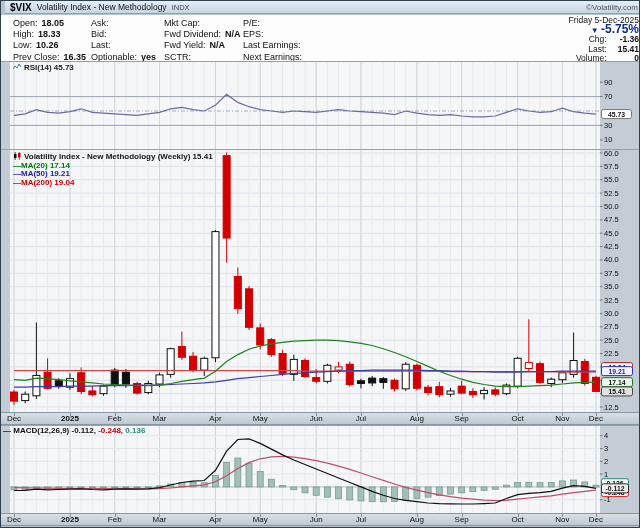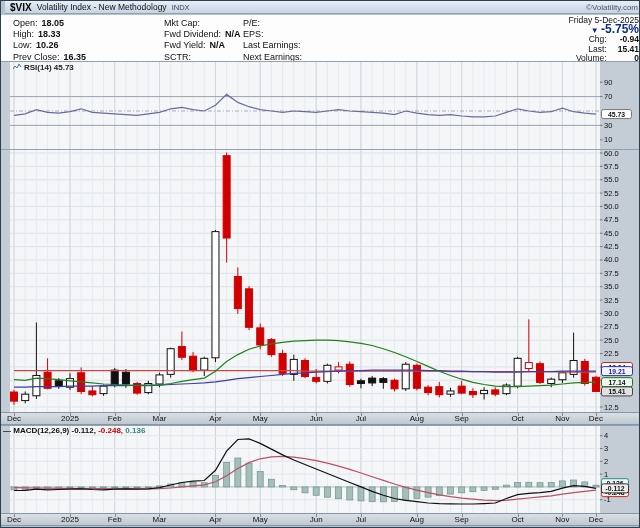--- a/index.html
+++ b/index.html
@@ -25,21 +25,21 @@
   .qarrow{font-size:8px;color:#0b2e8c;}
   .srow .sv{display:inline-block;min-width:30px;text-align:right;font-weight:bold;}
   
   svg.panel{position:absolute;left:0;display:block;}
   .rsi-svg{top:60px;} .price-svg{top:148px;} .macd-svg{top:424px;}
   .strip{position:absolute;left:0;width:638px;height:13px;
          background:linear-gradient(#d9dfe5,#bfc8d0);border-top:1px solid #8796a4;
          border-bottom:1px solid #8796a4;box-sizing:border-box;}
   .strip1{top:411px;} .strip2{top:512px;}
   .mlabel{position:absolute;top:1px;width:28px;text-align:center;font-size:8px;color:#111;}
-  .mlabel.bold{font-weight:normal;}
+  .mlabel.bold{font-weight:bold;}
   .mtick{position:absolute;top:0;width:1px;height:3px;background:#7f8e9c;}
   .bottomstrip{position:absolute;left:0;top:526px;width:638px;height:2px;background:#7d97ab;}
   
   .legend{position:absolute;white-space:nowrap;font-size:8px;font-weight:bold;line-height:8.6px;}
   .legend-rsi{left:12px;top:62px;color:#222;}
   .legend-main{left:12px;top:151px;}
   .legend-main .t{color:#111;}
   .lg-ma20{color:#007a00;} .lg-ma50{color:#2222aa;} .lg-ma200{color:#cc0000;}
   .legend-macd{left:2px;top:426px;}
   .lg-black{color:#111;} .lg-red{color:#cc0000;} .lg-teal{color:#2e8b7a;}
@@ -56,41 +56,47 @@
     <span class="symex">INDX</span>
     <span class="copyright">©Volatility.com</span>
   </div>
 
   <div class="quote">
     <div class="qcol qc0">
         <div><span>Open:</span><span class="qv">18.05</span></div>
         <div><span>High:</span><span class="qv">18.33</span></div>
         <div><span>Low:</span><span class="qv">10.26</span></div>
         <div><span>Prev Close:</span><span class="qv">16.35</span></div>
+      </div>
+    <div class="qcol qc1">
+        <div><span>Ask:</span></div>
+        <div><span>Bid:</span></div>
+        <div><span>Last:</span></div>
+        <div><span>Optionable:</span><span class="qv">yes</span></div>
       </div>
     <div class="qcol qc2">
         <div><span>Mkt Cap:</span></div>
         <div><span>Fwd Dividend:</span><span class="qv">N/A</span></div>
         <div><span>Fwd Yield:</span><span class="qv">N/A</span></div>
         <div><span>SCTR:</span></div>
       </div>
     <div class="qcol qc3">
         <div><span>P/E:</span></div>
         <div><span>EPS:</span></div>
         <div><span>Last Earnings:</span></div>
         <div><span>Next Earnings:</span></div>
       </div>
     <div class="qsummary">
       <div class="qdate">Friday 5-Dec-2025</div>
       <div>
         <span class="qarrow">▼</span>
         <span class="qpct">-5.75%</span>
       </div>
       <div id="summary-rows">
-          <div class="srow"><span>Chg: </span><span class="sv">-0.94</span></div>
+          <div class="srow"><span>Chg: </span><span class="sv">-1.36</span></div>
           <div class="srow"><span>Last: </span><span class="sv">15.41</span></div>
           <div class="srow"><span>Volume: </span><span class="sv">0</span></div>
         </div>
     </div>
   </div>
 
   <svg class="panel rsi-svg" width="638" height="88">
       <rect x="0" y="0" width="638" height="88" fill="#c4cdd5"></rect>
       <rect x="9" y="0" width="590" height="88" fill="#f4f6f8"></rect>
       <g>
@@ -641,20 +647,33 @@
       <span class="mlabel" style="left: 580.984px;">Dec</span>
     </div>
   <div class="bottomstrip"></div>
 
   <div class="legend legend-rsi">
     <span class="mini-icon"><svg width="9" height="8">
           <path d="M0 6 L2 3 L4 5 L6 1 L8 4" fill="none" stroke="#4a6fa5" stroke-width="1"></path>
         </svg></span><span>RSI(14) 45.73</span>
   </div>
 
+  <div class="legend legend-main">
+    <div>
+      <span class="mini-icon"><svg width="9" height="8">
+            <rect x="1" y="2" width="2.5" height="4" fill="#111"></rect>
+            <line x1="2.2" y1="0" x2="2.2" y2="8" stroke="#111" stroke-width="0.7"></line>
+            <rect x="5" y="1" width="2.5" height="4.5" fill="#d20000"></rect>
+            <line x1="6.2" y1="0" x2="6.2" y2="8" stroke="#d20000" stroke-width="0.7"></line>
+          </svg></span><span class="t">Volatility Index - New Methodology (Weekly) 15.41</span>
+    </div>
+    <div class="lg-ma20">—MA(20) 17.14</div>
+    <div class="lg-ma50">—MA(50) 19.21</div>
+    <div class="lg-ma200">—MA(200) 19.04</div>
+  </div>
 
   <div class="legend legend-macd">
     <span class="lg-black">— MACD(12,26,9) -0.112,</span>
     <span class="lg-red">-0.248,</span>
     <span class="lg-teal">0.136</span>
   </div>
 
 </div>
 
 </body></html>

